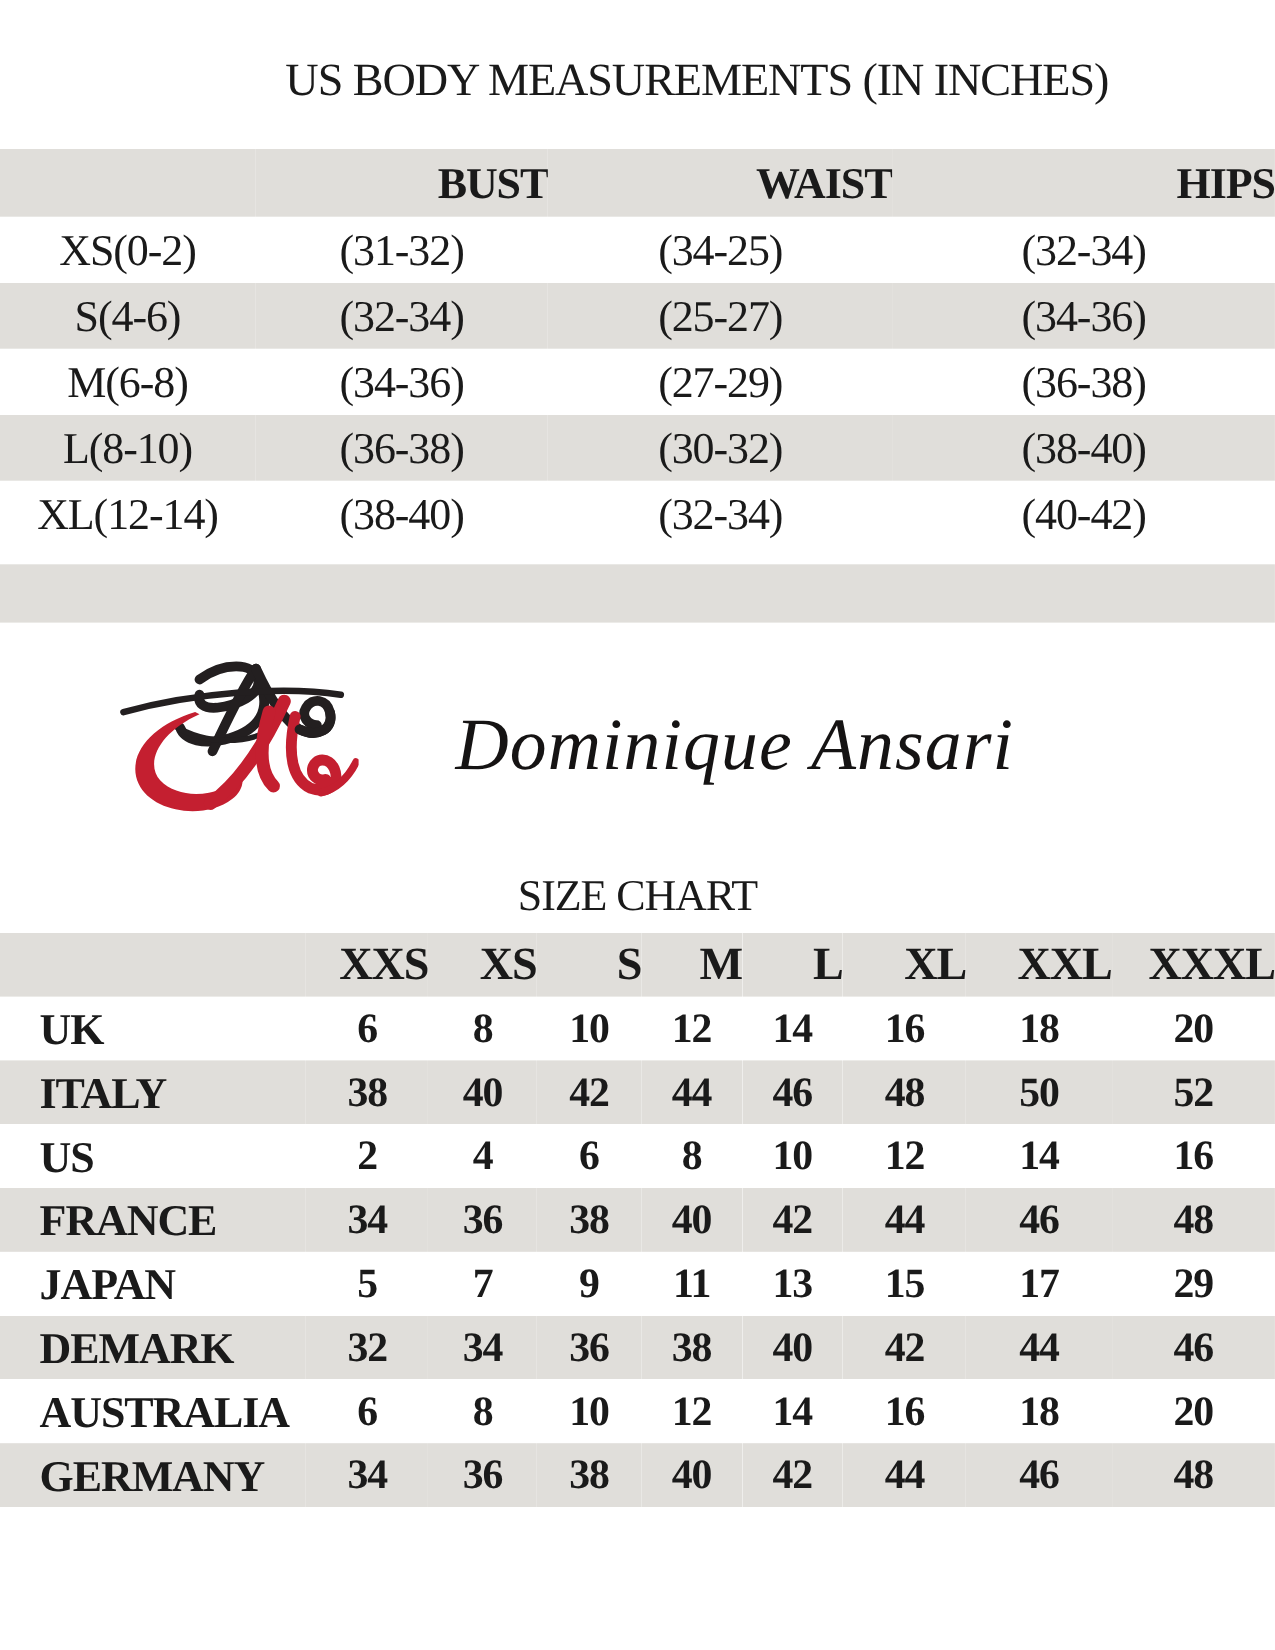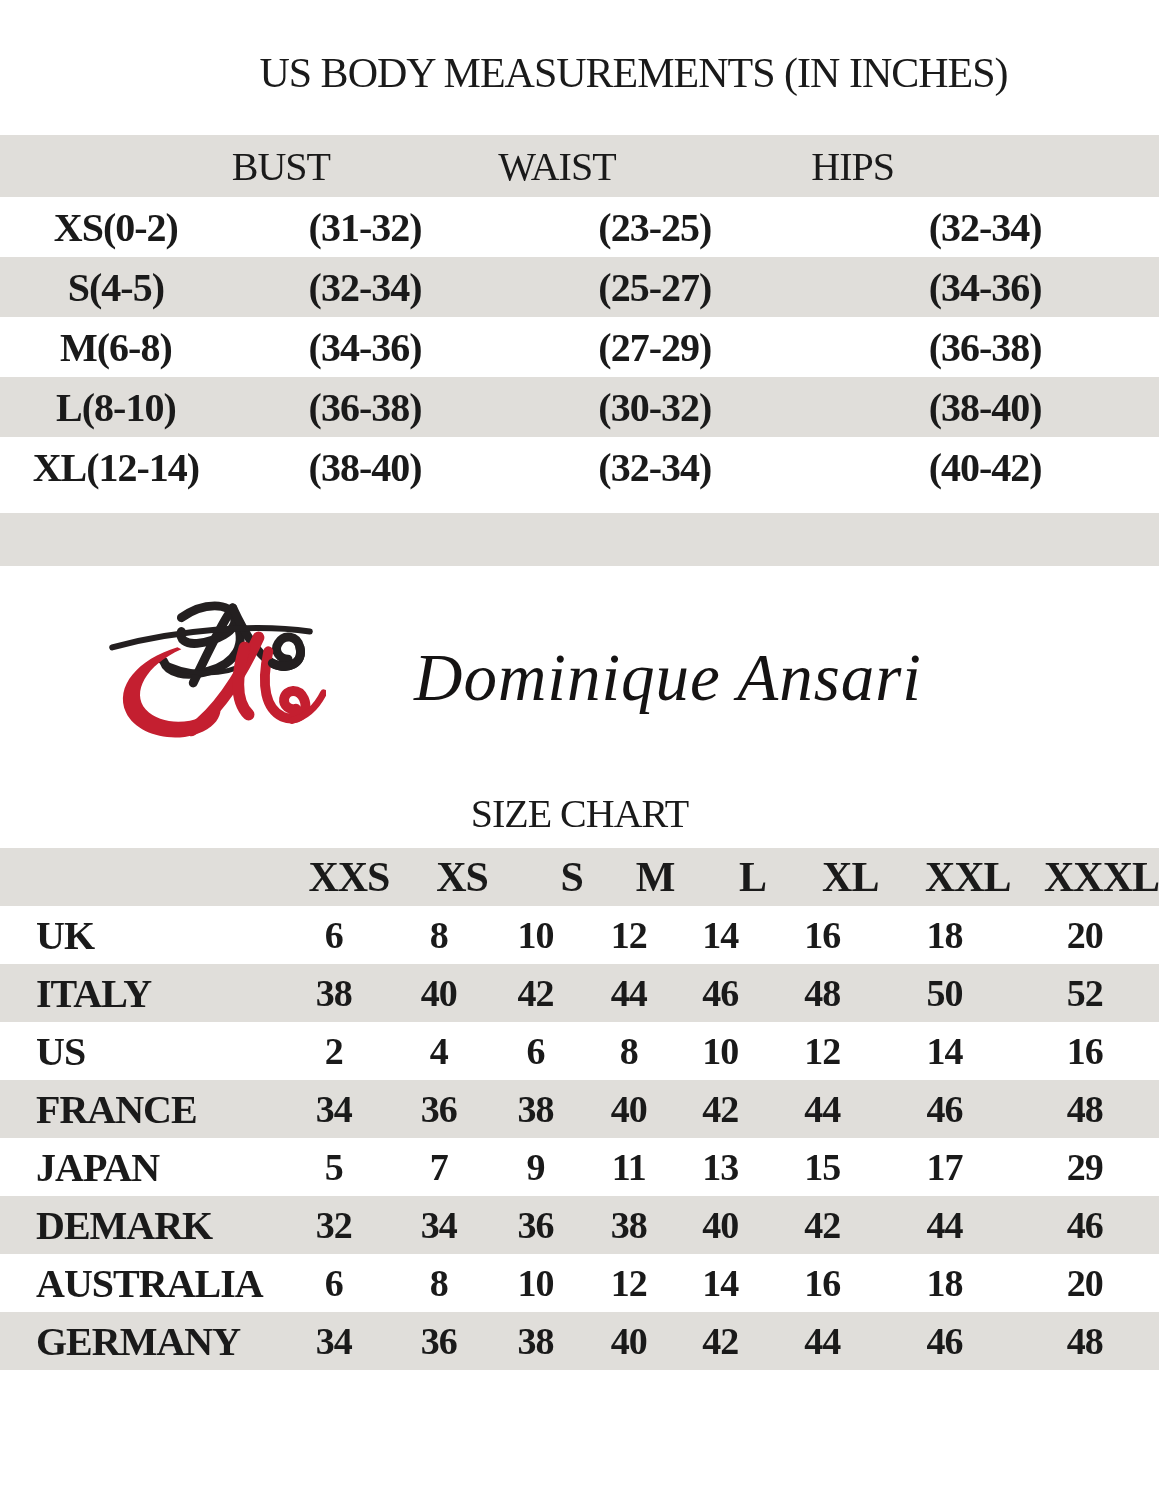--- a/index.html
+++ b/index.html
@@ -29,24 +29,24 @@
 
   
   table { width:100%; border-collapse:collapse; table-layout:fixed; }
   td, th { vertical-align:middle; overflow:hidden; white-space:nowrap; }
 
   
   .bm-table thead tr { height:62px; background:#e0deda; }
   .bm-table tbody tr { height:60px; }
   .bm-table tbody tr:nth-child(even) { background:#e0deda; }
   .bm-table th {
-    font-size:40px; font-weight:400; text-align:left; letter-spacing:-1px;
+    font-size:40px; font-weight:700; text-align:right; letter-spacing:-1px;
   }
   .bm-table td {
-    font-size:40px; font-weight:700; text-align:center; letter-spacing:-1px;
+    font-size:40px; font-weight:400; text-align:center; letter-spacing:-1px;
     font-variant-numeric:oldstyle-nums;
   }
 
   .divider-band { margin-top:16px; height:53px; width:100%; }
 
   
   .brand-row {
     height:222px;
     display:flex;
     align-items:center;
@@ -100,25 +100,25 @@
       <th></th>
       <th>BUST</th>
       <th>WAIST</th>
       <th>HIPS</th>
     </tr>
   </thead>
   <tbody>
     <tr>
       <td>XS(0-2)</td>
       <td>(31-32)</td>
-      <td>(23-25)</td>
+      <td>(34-25)</td>
       <td>(32-34)</td>
     </tr>
     <tr>
-      <td>S(4-5)</td>
+      <td>S(4-6)</td>
       <td>(32-34)</td>
       <td>(25-27)</td>
       <td>(34-36)</td>
     </tr>
     <tr>
       <td>M(6-8)</td>
       <td>(34-36)</td>
       <td>(27-29)</td>
       <td>(36-38)</td>
     </tr>

